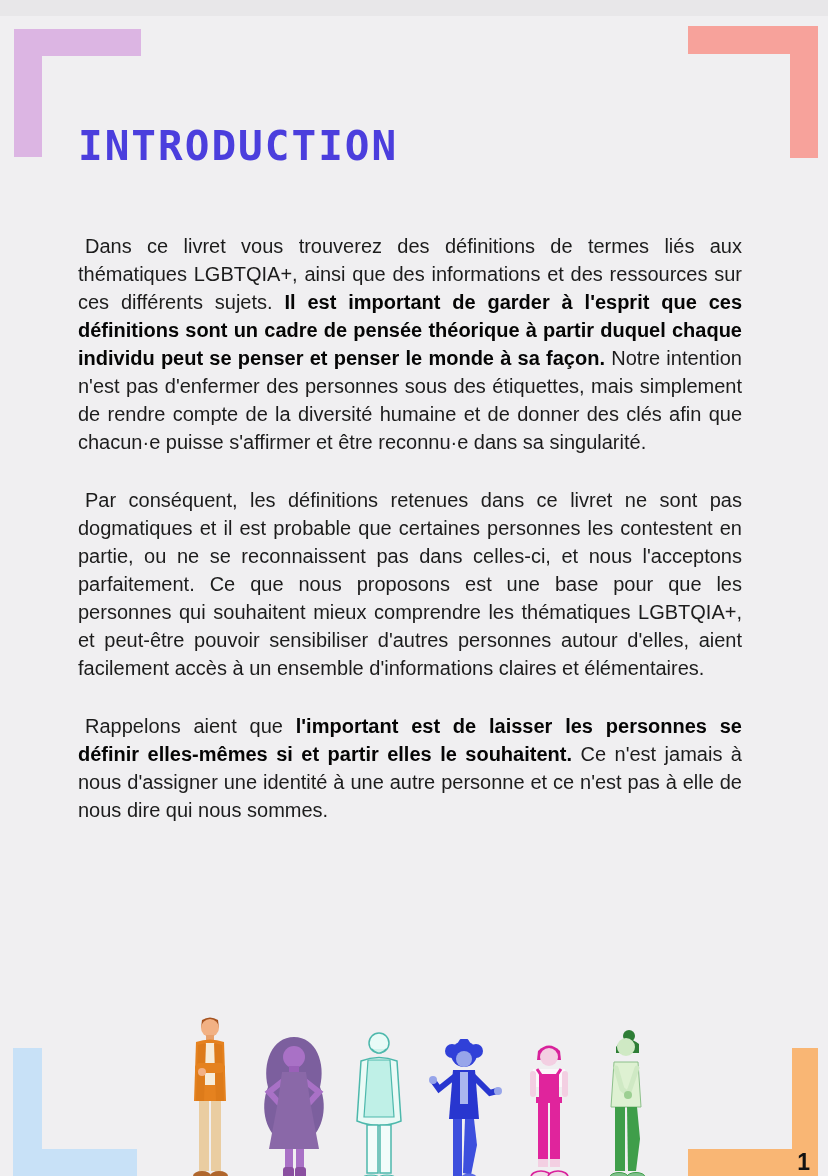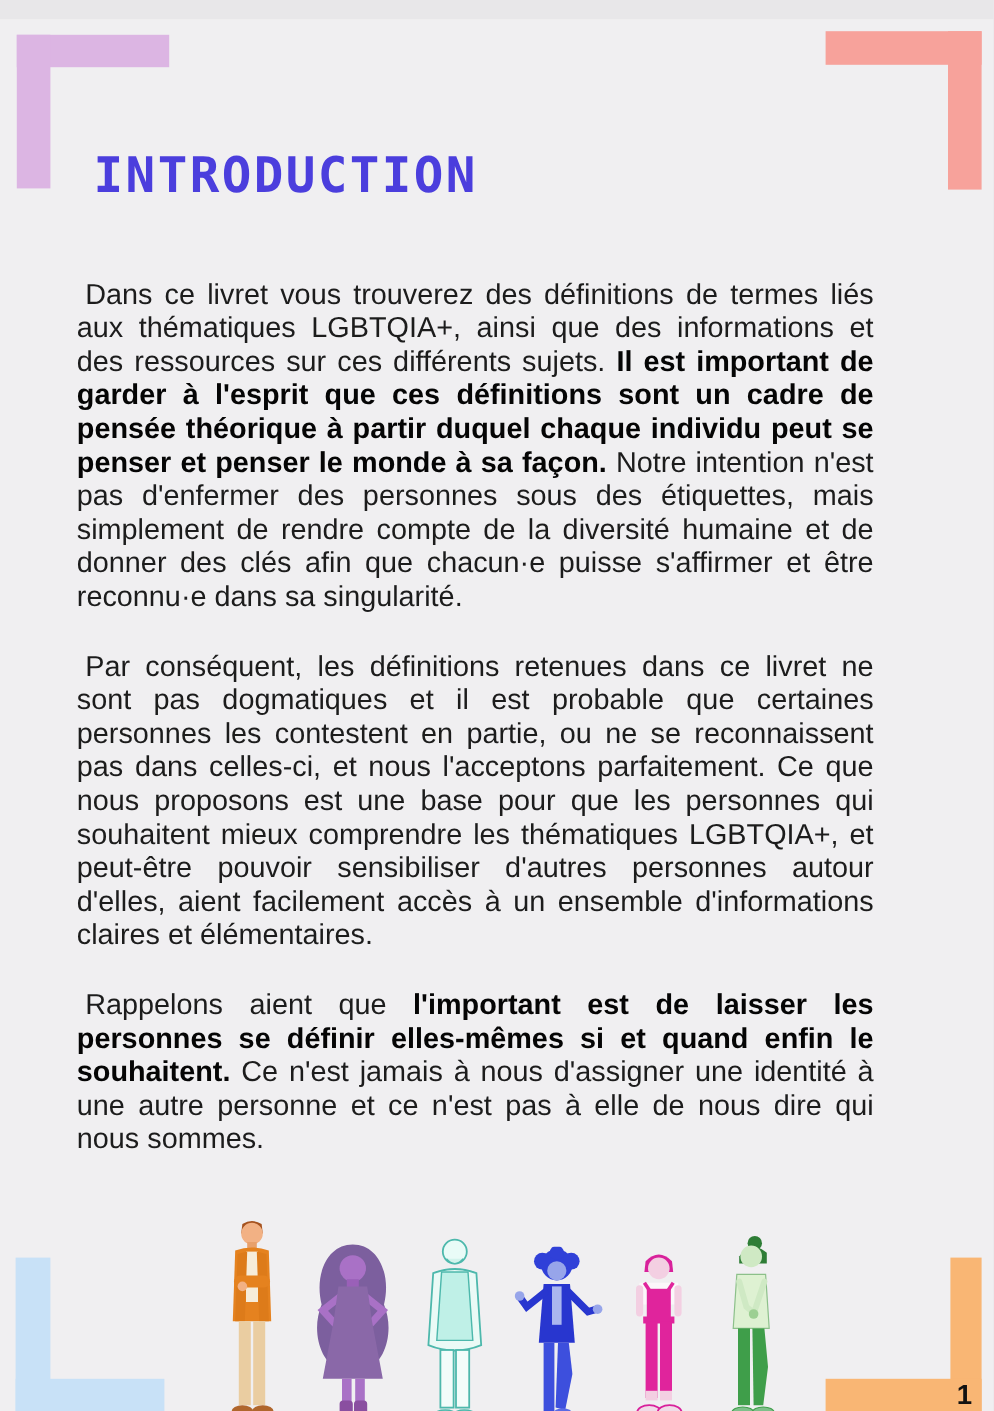--- a/index.html
+++ b/index.html
@@ -22,22 +22,22 @@
   .br-v{right:10px;bottom:13px;width:26px;height:131px;background:#f9b674;}
   .br-h{right:10px;bottom:13px;width:130px;height:30px;background:#f9b674;}
 
   .title{
     position:absolute;left:78px;top:106px;margin:0;
     font-family:"DejaVu Sans Mono","Liberation Mono",monospace;
     font-weight:700;font-size:41px;letter-spacing:2px;
     color:#4b3edd;
   }
   .text-block{
-    position:absolute;left:64px;top:216px;width:664px;
-    font-size:24px;line-height:28px;color:#1c1c1c;
+    position:absolute;left:78px;top:216px;width:664px;
+    font-size:20px;line-height:28px;color:#1c1c1c;
     text-align:justify;
   }
   .text-block p{margin:0 0 30px 0;text-indent:7px;}
   .text-block strong{font-weight:700;color:#050505;}
   .text-block .u{text-decoration-thickness:2px;text-underline-offset:3px;}
 
   .people{
     position:absolute;left:180px;bottom:5px;height:180px;
     display:flex;align-items:flex-end;gap:14px;
   }
@@ -68,21 +68,21 @@
   <div>
     <div class="bar br-v"></div>
     <div class="bar br-h"></div>
   </div>
 
   <h1 class="title">INTRODUCTION</h1>
 
   <div class="text-block">
     <p><span>Dans ce livret vous trouverez des définitions de termes liés aux thématiques LGBTQIA+, ainsi que des informations et des ressources sur ces différents sujets. </span><strong>Il est important de garder à l'esprit que ces définitions sont un cadre de pensée théorique à partir duquel chaque individu peut se penser et penser le monde à sa façon.</strong><span> Notre intention n'est pas d'enfermer des personnes sous des étiquettes, mais simplement de rendre compte de la diversité humaine et de donner des clés afin que chacun·e puisse s'affirmer et être reconnu·e dans sa singularité.</span></p>
     <p><span>Par conséquent, les définitions retenues dans ce livret ne sont pas dogmatiques et il est probable que certaines personnes les contestent en partie, ou ne se reconnaissent pas dans celles-ci, et nous l'acceptons parfaitement. Ce que nous proposons est une base pour que les personnes qui souhaitent mieux comprendre les thématiques LGBTQIA+, et peut-être pouvoir sensibiliser d'autres personnes autour d'elles, aient facilement accès à un ensemble d'informations claires et élémentaires.</span></p>
-    <p><span>Rappelons aient que </span><strong>l'important est de laisser les personnes se définir elles-mêmes </strong><strong class="u">si</strong><strong> et </strong><strong class="u">quand</strong><strong> enfin le souhaitent.</strong><span> Ce n'est jamais à nous d'assigner une identité à une autre personne et ce n'est pas à elle de nous dire qui nous sommes.</span></p>
+    <p><span>Rappelons aient que </span><strong>l'important est de laisser les personnes se définir elles-mêmes </strong><strong class="u">si</strong><strong> et </strong><strong class="u">partir</strong><strong> elles le souhaitent.</strong><span> Ce n'est jamais à nous d'assigner une identité à une autre personne et ce n'est pas à elle de nous dire qui nous sommes.</span></p>
   </div>
 
   <div class="people">
 
     <svg width="60" height="172" viewBox="0 0 60 172">
       <path d="M22,5 Q30,0 38,5 L39,13 L21,13 Z" fill="#a5521e"></path>
       <circle cx="30" cy="13" r="9" fill="#f2b184"></circle>
       <rect x="26" y="20" width="8" height="7" fill="#e8a06b"></rect>
       <path d="M16,27 Q30,22 44,27 L46,86 L14,86 Z" fill="#e5821f"></path>
       <rect x="25" y="28" width="10" height="42" fill="#f6ecd9"></rect>

